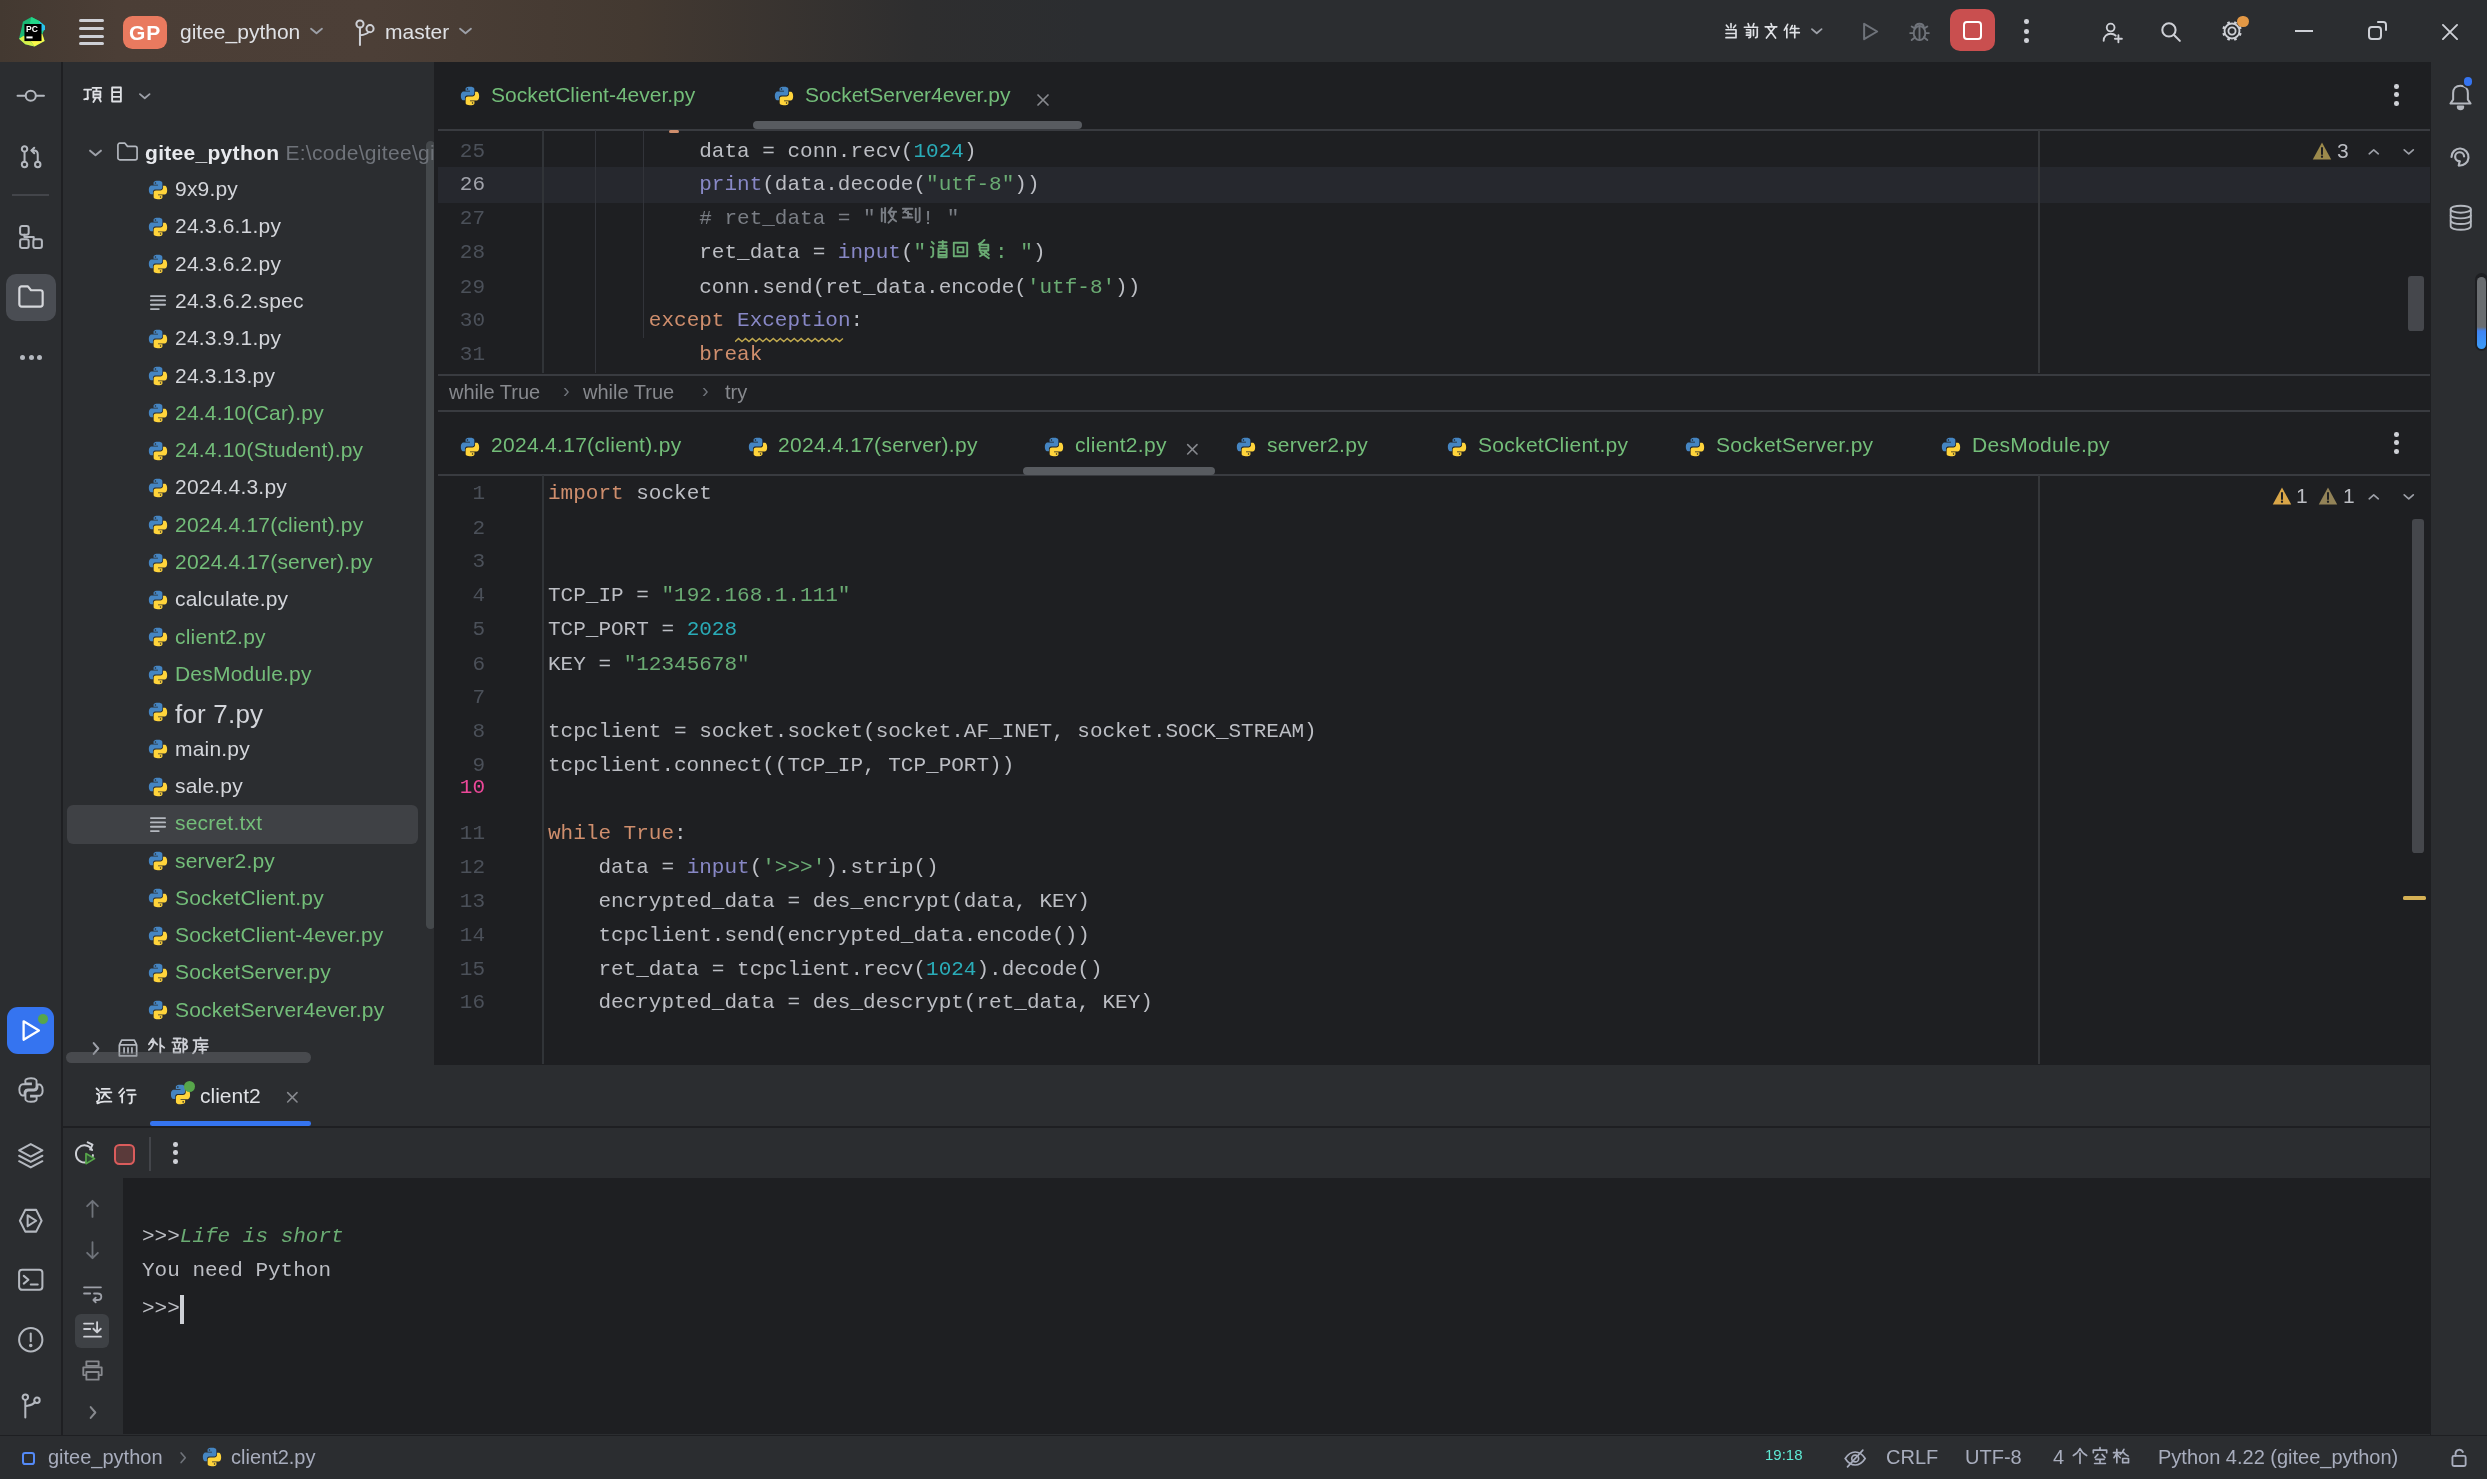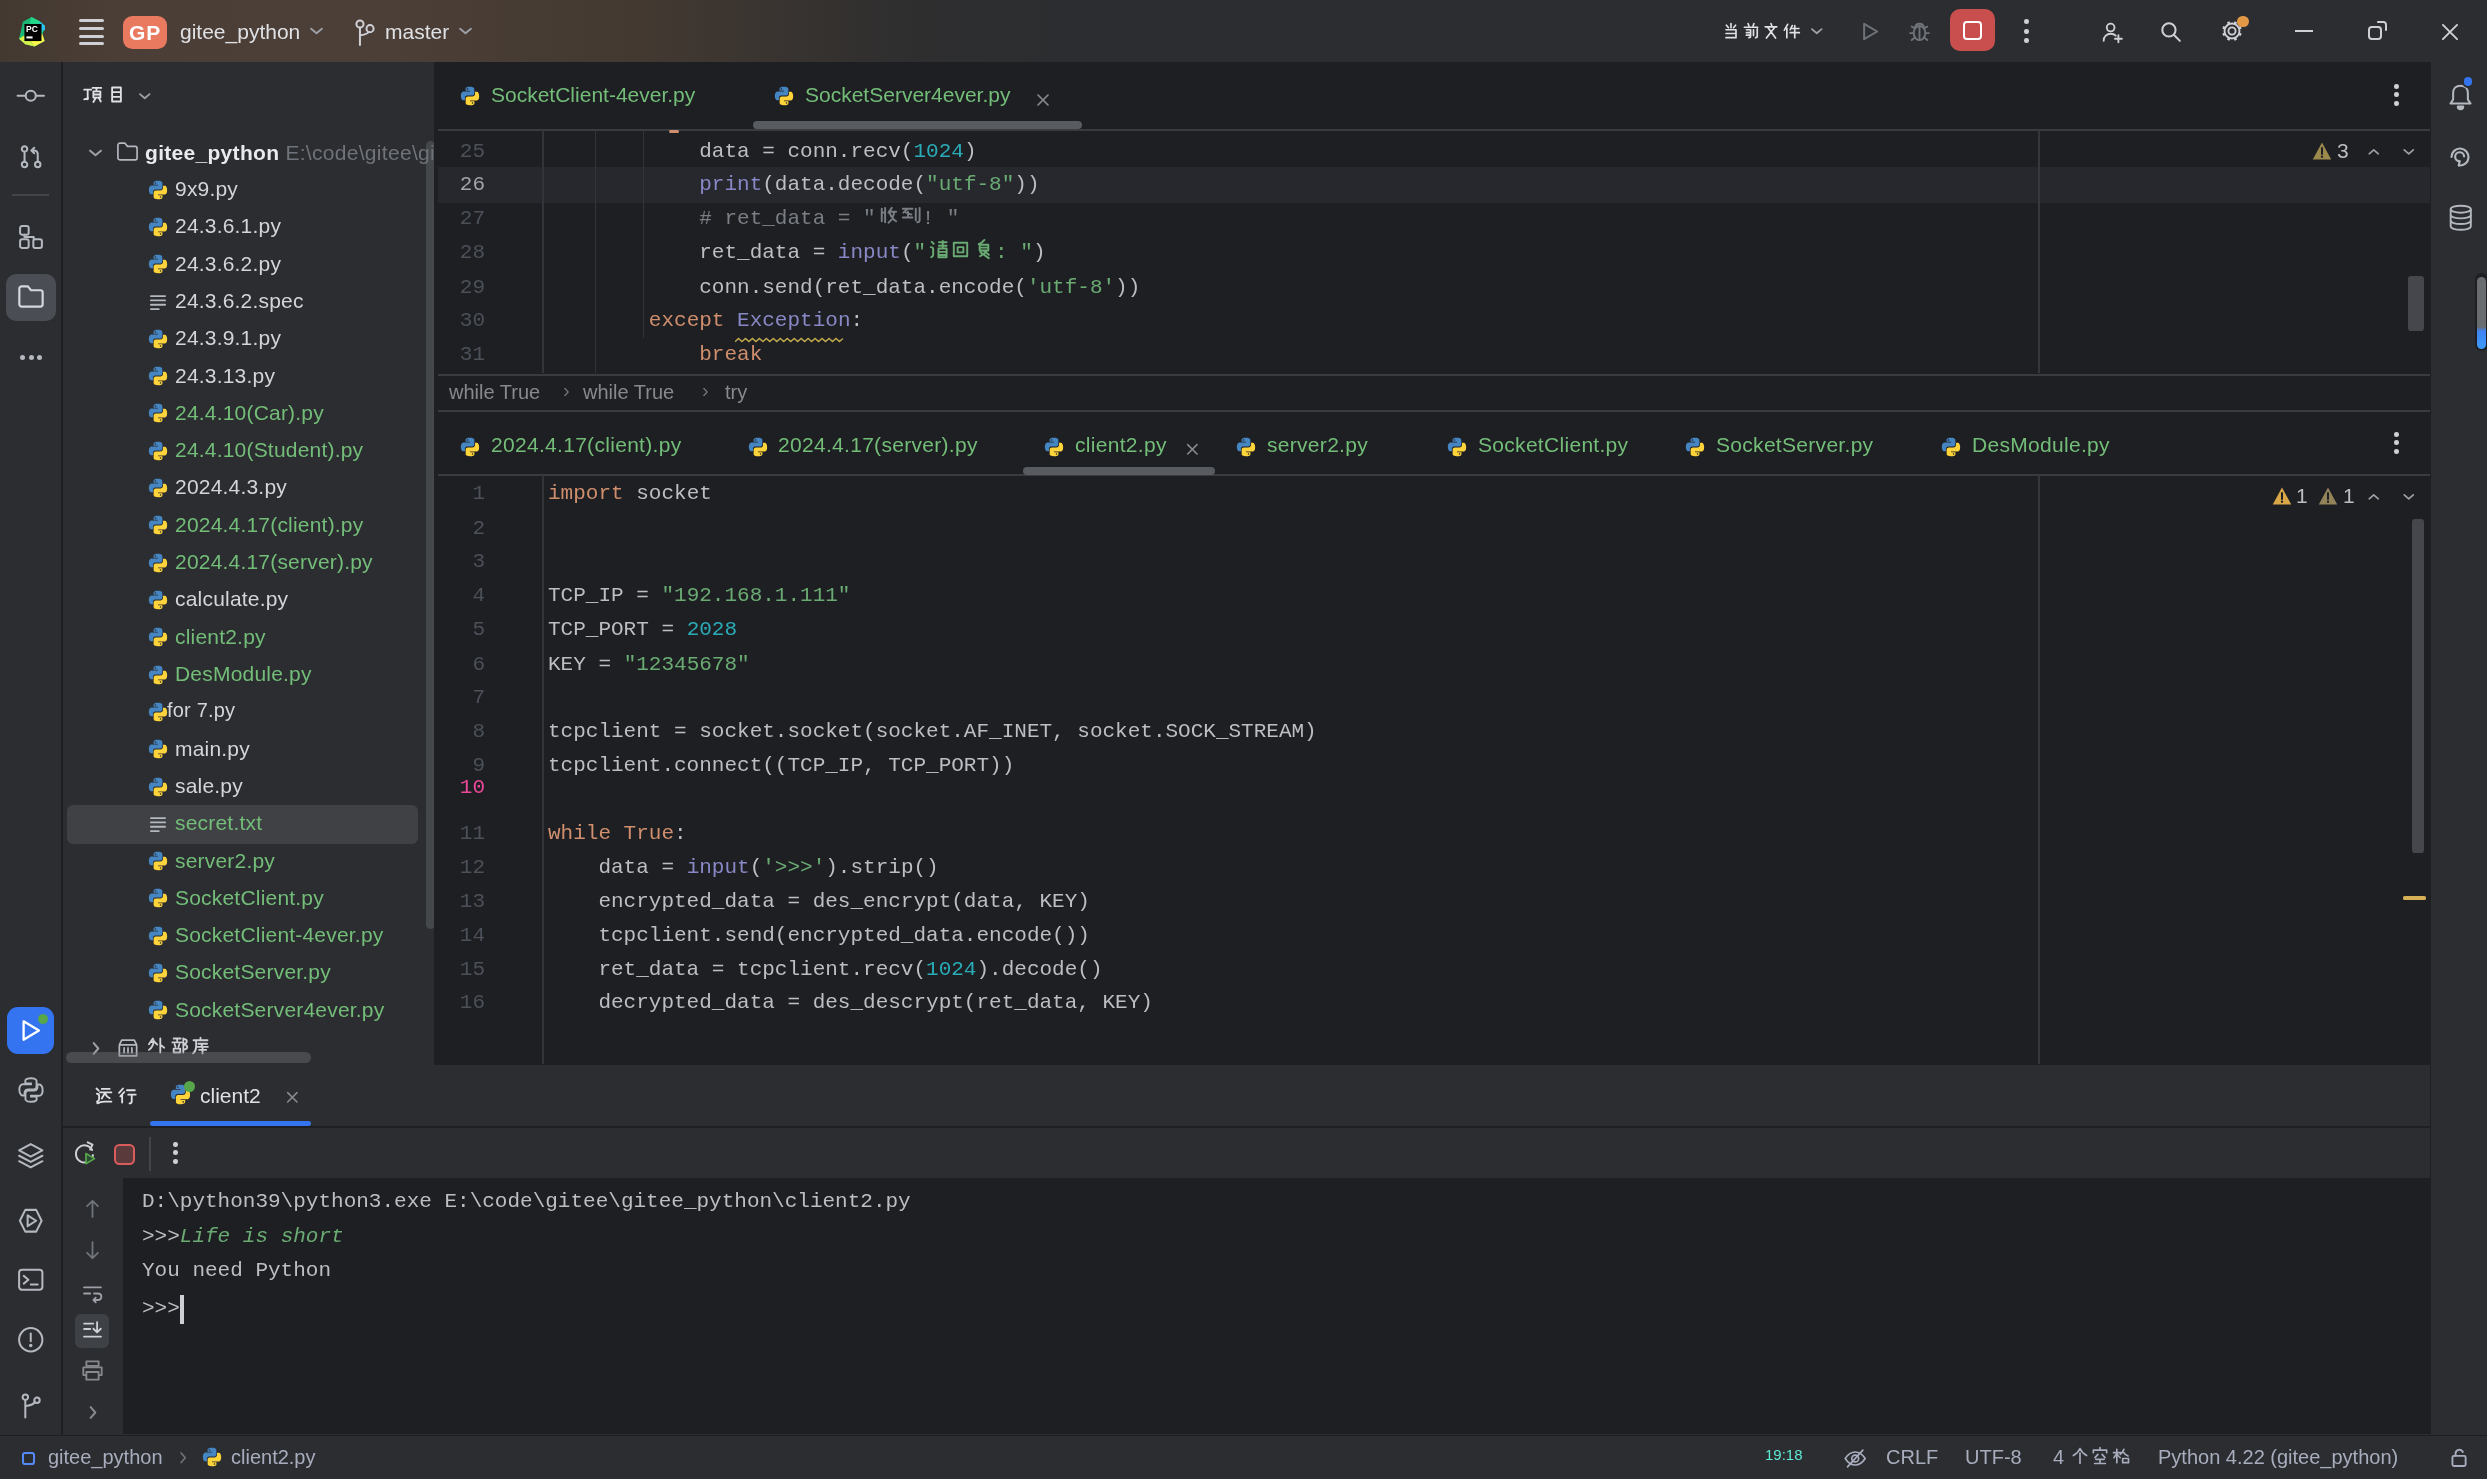--- a/index.html
+++ b/index.html
@@ -251,21 +251,21 @@
       <use href="#py"></use>
     </svg>
 <div class="a" style="left:112px;top:563px;font-size:21px;color:#73bd79;letter-spacing:0.2px">client2.py</div>
 <svg class="a" style="left:84px;top:602px" width="22" height="22" viewBox="0 0 28 28">
       <use href="#py"></use>
     </svg>
 <div class="a" style="left:112px;top:600px;font-size:21px;color:#73bd79;letter-spacing:0.2px">DesModule.py</div>
 <svg class="a" style="left:84px;top:639px" width="22" height="22" viewBox="0 0 28 28">
       <use href="#py"></use>
     </svg>
-<div class="a" style="left:104px;top:637px;font-size:20px;color:#d3d5da;letter-spacing:0.2px">for 7.py</div>
+<div class="a" style="left:112px;top:637px;font-size:26px;color:#d3d5da;letter-spacing:0.2px">for 7.py</div>
 <svg class="a" style="left:84px;top:676px" width="22" height="22" viewBox="0 0 28 28">
       <use href="#py"></use>
     </svg>
 <div class="a" style="left:112px;top:675px;font-size:21px;color:#d3d5da;letter-spacing:0.2px">main.py</div>
 <svg class="a" style="left:84px;top:714px" width="22" height="22" viewBox="0 0 28 28">
       <use href="#py"></use>
     </svg>
 <div class="a" style="left:112px;top:712px;font-size:21px;color:#d3d5da;letter-spacing:0.2px">sale.py</div>
 <svg class="a" style="left:84px;top:751px" width="22" height="22" viewBox="0 0 28 28">
       <use href="#txtic"></use>
@@ -526,21 +526,20 @@
 <svg class="a" style="left:18px;top:294px" width="23" height="23" viewBox="0 0 30 30">
       <g stroke="#87898e" stroke-width="2.4" fill="none" stroke-linejoin="round">
 <rect x="7" y="3" width="16" height="6"></rect>
         <path d="M7 21H3V11h24v10h-4"></path>
         <rect x="7" y="17" width="16" height="10"></rect>
       </g>
     </svg>
 <svg class="a" style="left:22.5px;top:339px" width="14" height="17" viewBox="0 0 18 22">
       <path d="M6 4l6 7-6 7" stroke="#87898e" stroke-width="2.6" fill="none" stroke-linecap="round" stroke-linejoin="round"></path>
     </svg>
-<div class="a mono" style="left:79px;top:120px;line-height:34px"><span style="color:#bcbec4">D:\python39\python3.exe E:\code\gitee\gitee_python\client2.py</span></div>
 <div class="a mono" style="left:79px;top:155px;line-height:34px"><span style="color:#bcbec4">&gt;&gt;&gt;</span><span style="color:#6aab73;font-style:italic">Life is short</span></div>
 <div class="a mono" style="left:79px;top:189px;line-height:34px"><span style="color:#bcbec4">You need Python</span></div>
 <div class="a mono" style="left:79px;top:227px;line-height:34px"><span style="color:#bcbec4">&gt;&gt;&gt;</span></div>
 <div class="a" style="left:117px;top:230px;width:3.9px;height:29px;background:#ced0d6"></div>
 </div>
 <div class="a" style="left:0;top:1435px;width:2487px;height:45px;background:#2b2d30;border-top:1.6px solid #1e1f22">
 <div class="a" style="left:22px;top:16.3px;width:13.2px;height:13.2px;border:2px solid #548af7;border-radius:3.1px"></div>
 <div class="a" style="left:48px;top:10px;font-size:20px;color:#a8adbd">gitee_python</div>
 <svg class="a" style="left:177px;top:14px" width="12.4" height="15.5" viewBox="0 0 18 22">
       <path d="M6 4l6 7-6 7" stroke="#6f737a" stroke-width="2.4" fill="none" stroke-linecap="round" stroke-linejoin="round"></path>

